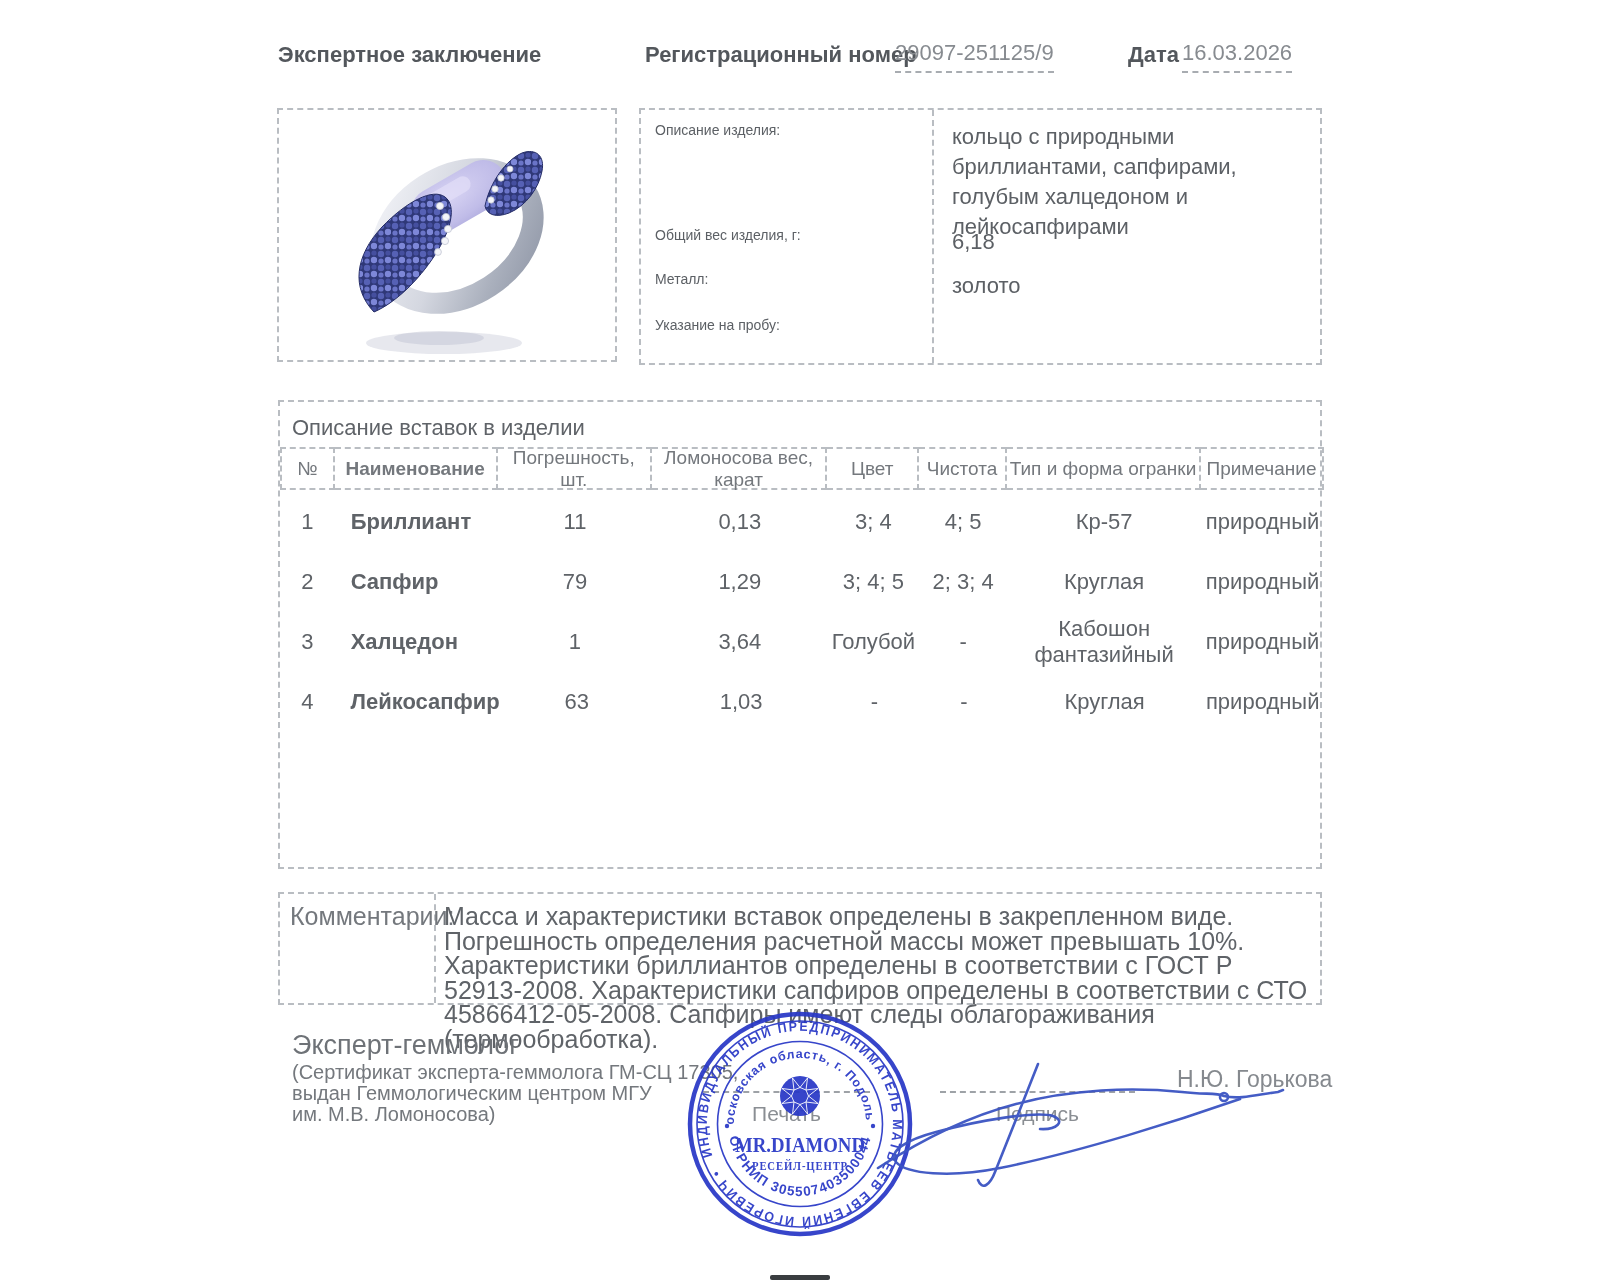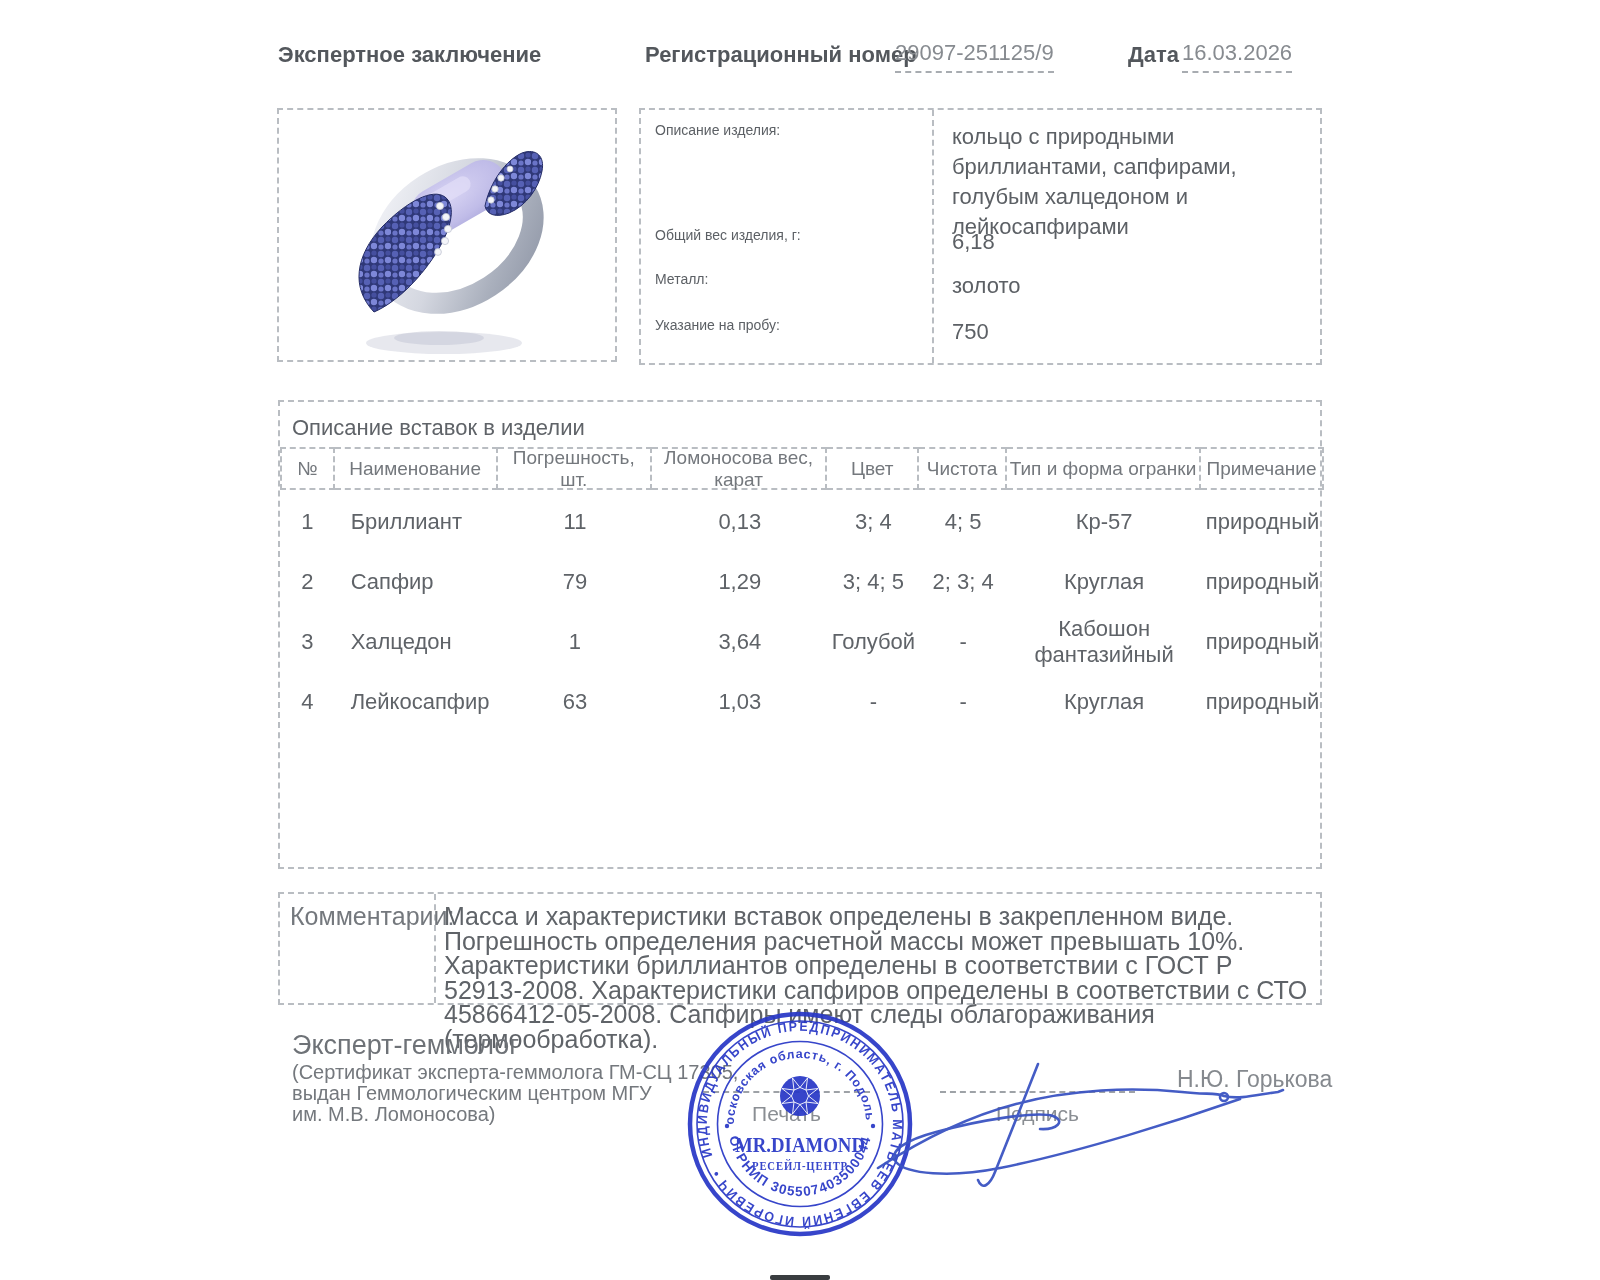--- a/index.html
+++ b/index.html
@@ -23,21 +23,21 @@
 
   
   .tbl-header{position:absolute;left:0;top:45px;display:flex;width:1044px;height:43px;}
   .tbl-header .cell{box-sizing:border-box;border-top:2px dashed #b9bdc2;border-bottom:2px dashed #b9bdc2;
       border-right:2px dashed #b9bdc2;display:flex;align-items:center;justify-content:center;
       font-size:19px;color:#74787d;text-align:center;}
   .tbl-header .cell:first-child{border-left:2px dashed #b9bdc2;}
   .tbl-row{position:absolute;left:0;display:flex;width:1044px;height:60px;}
   .tbl-row .cell{box-sizing:border-box;display:flex;align-items:center;justify-content:center;
       font-size:22px;color:#5f6368;text-align:center;line-height:26px;}
-  .c0{width:56px;}  .c1{width:167px;} .c2{width:158px;} .c3{width:180px;}
+  .c0{width:56px;}  .c1{width:167px;font-weight:bold;} .c2{width:158px;} .c3{width:180px;}
   .c4{width:94px;}  .c5{width:90px;}  .c6{width:199px;} .c7{width:126px;}
   .tbl-row .c1{justify-content:flex-start;padding-left:16px;box-sizing:border-box;}
 
   
   .comments-divider{position:absolute;left:154px;top:0;bottom:0;border-left:2px dashed #b9bdc2;}
 
   
   .sig-line{position:absolute;border-top:2px dashed #9ea2a7;height:0;}
   .sig-label{position:absolute;font-size:21px;color:#8a8e93;text-align:center;}
 </style>
@@ -113,21 +113,20 @@
     <div class="abs desc-label" style="top:12px;">Описание изделия:</div>
     <div class="abs desc-value" style="top:12px;">кольцо с природными бриллиантами, сапфирами, голубым халцедоном и лейкосапфирами</div>
 
     <div class="abs desc-label" style="top:117px;">Общий вес изделия, г:</div>
     <div class="abs desc-value" style="top:117px;">6,18</div>
 
     <div class="abs desc-label" style="top:161px;">Металл:</div>
     <div class="abs desc-value" style="top:161px;">золото</div>
 
     <div class="abs desc-label" style="top:207px;">Указание на пробу:</div>
-    <div class="abs desc-value" style="top:207px;">750</div>
   </div>
 
   <div class="dashed-box" style="left:278px;top:400px;width:1044px;height:469px;">
     <div class="abs fs22" style="left:12px;top:13px;color:#5f6368;">Описание вставок в изделии</div>
 
     <div class="tbl-header">
       <div class="cell c0">№</div>
       <div class="cell c1">Наименование</div>
       <div class="cell c2">Погрешность, шт.</div>
       <div class="cell c3">Ломоносова вес, карат</div>

